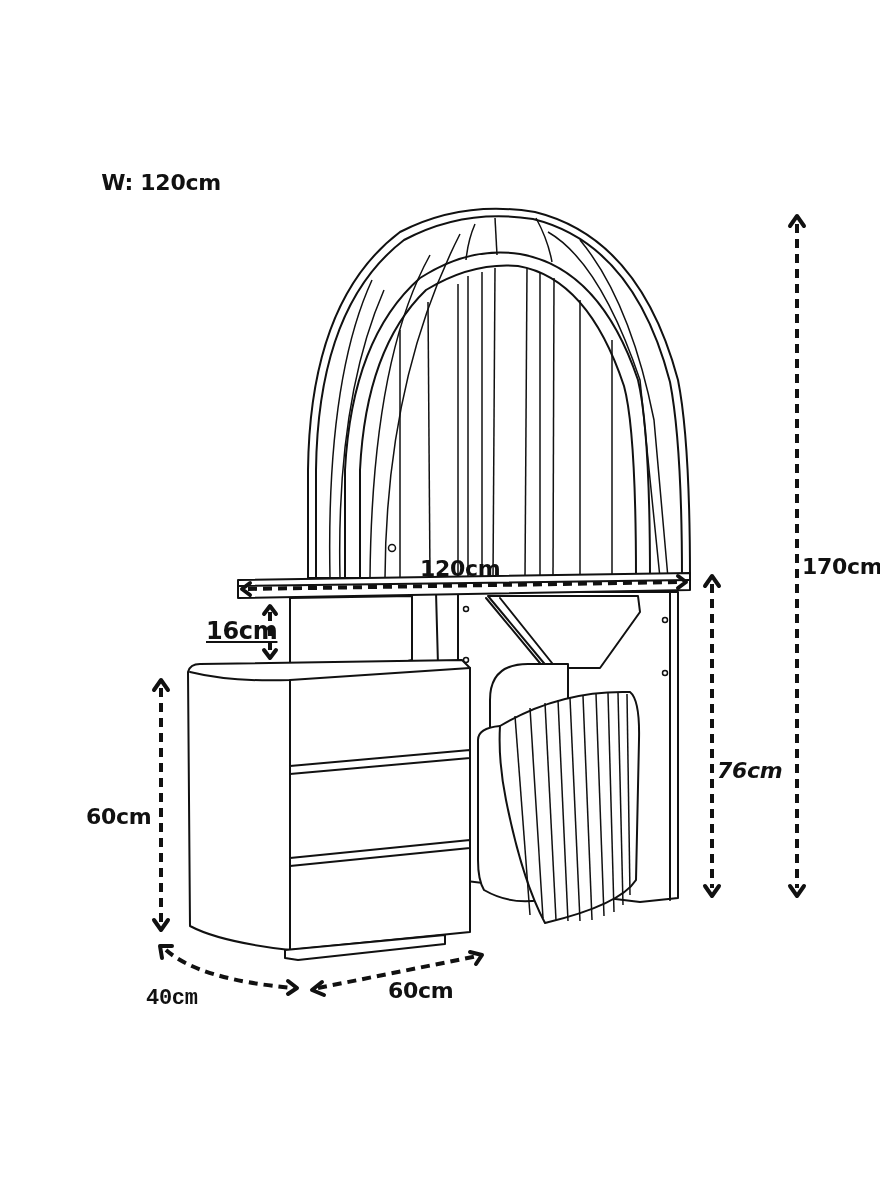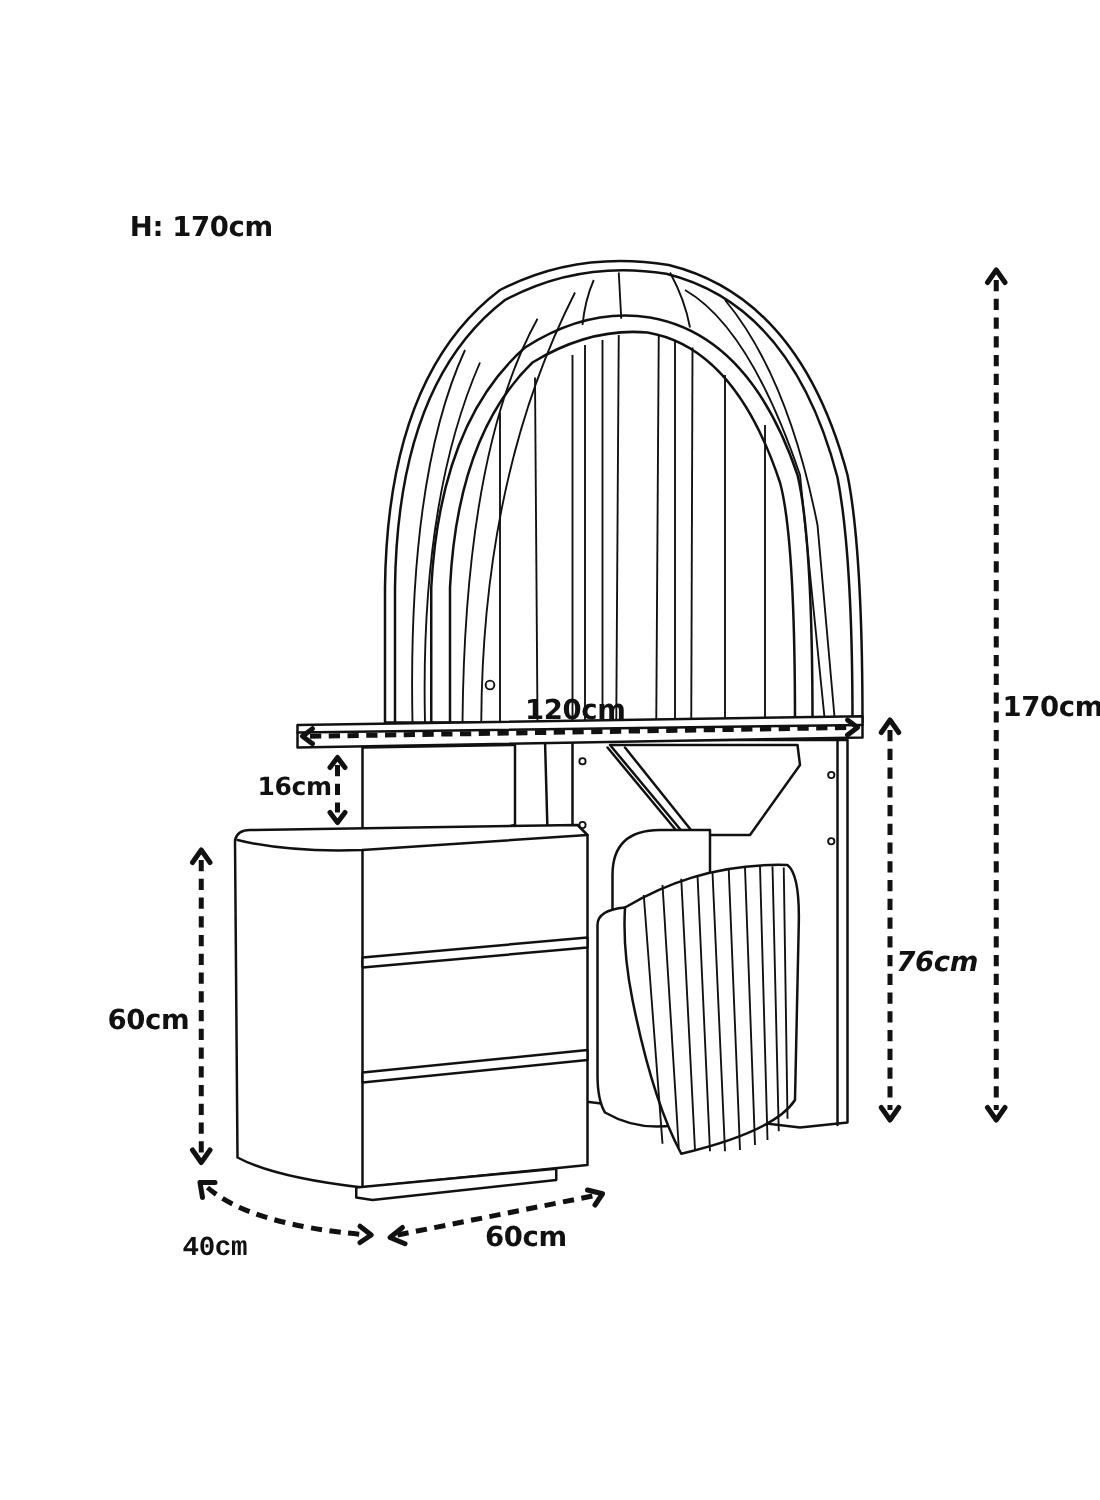--- a/index.html
+++ b/index.html
@@ -149,23 +149,23 @@
 
     <g>
       <line class="dash" x1="318" y1="988" x2="478" y2="956"></line>
       <path class="arrow" d="M322 982 L312 990 L324 995"></path>
       <path class="arrow" d="M470 952 L482 955 L476 964"></path>
     </g>
   </svg>
 
   
   <div class="mirror-size">
-    <div>H: 170cm</div>
+    <div>W: 120cm</div>
   </div>
 
   <div class="dim-label" style="left:420px; top:556px;">120cm</div>
-  <div class="dim-label" style="left:206px; top:617px; font-size:20px;">16cm</div>
+  <div class="dim-label" style="left:206px; top:617px; font-size:24px;text-decoration:underline;">16cm</div>
   <div class="dim-label" style="left:802px; top:554px;">170cm</div>
   <div class="dim-label" style="left:717px; top:758px;font-style:italic;">76cm</div>
   <div class="dim-label" style="left:86px; top:804px;">60cm</div>
   <div class="dim-label" style="left:146px; top:986px;font-family:Liberation Mono, monospace;">40cm</div>
   <div class="dim-label" style="left:388px; top:978px;">60cm</div>
 </div>
 
 </body></html>

